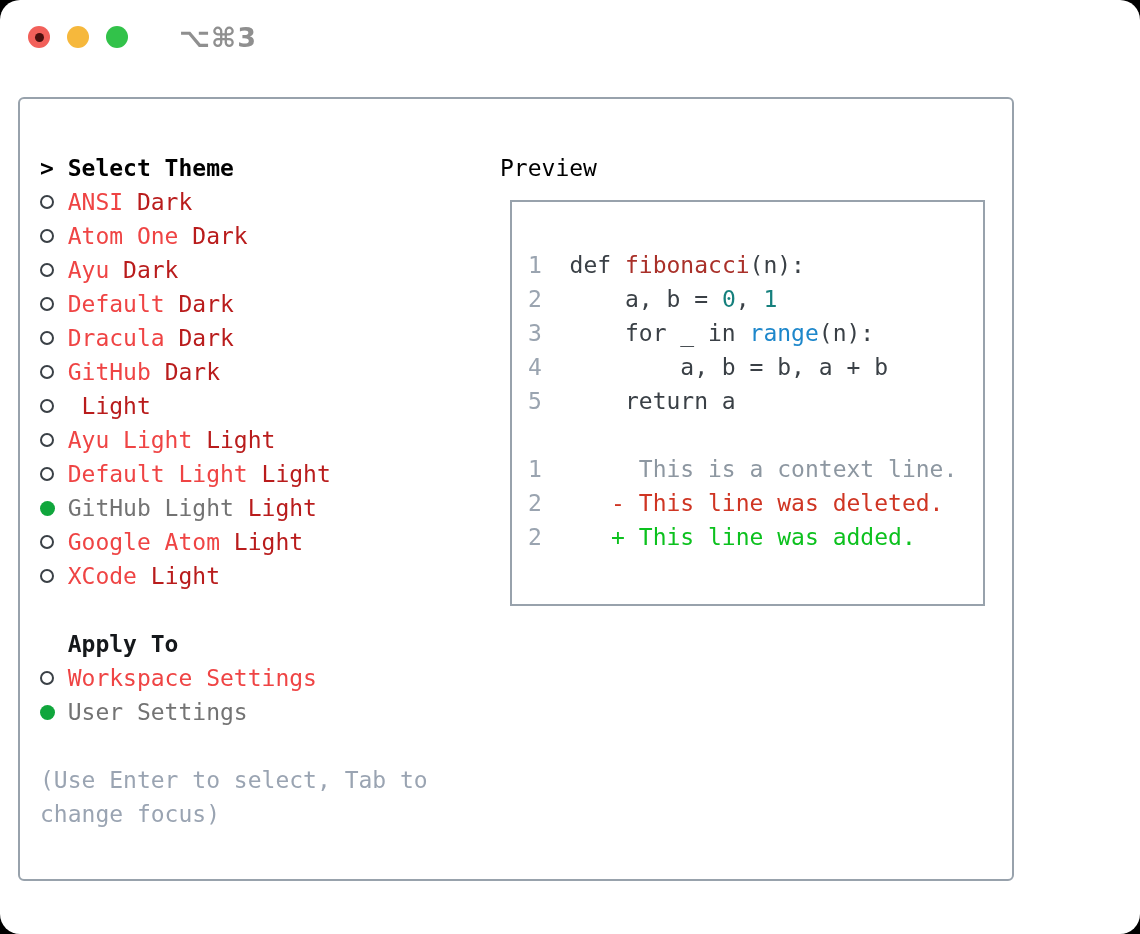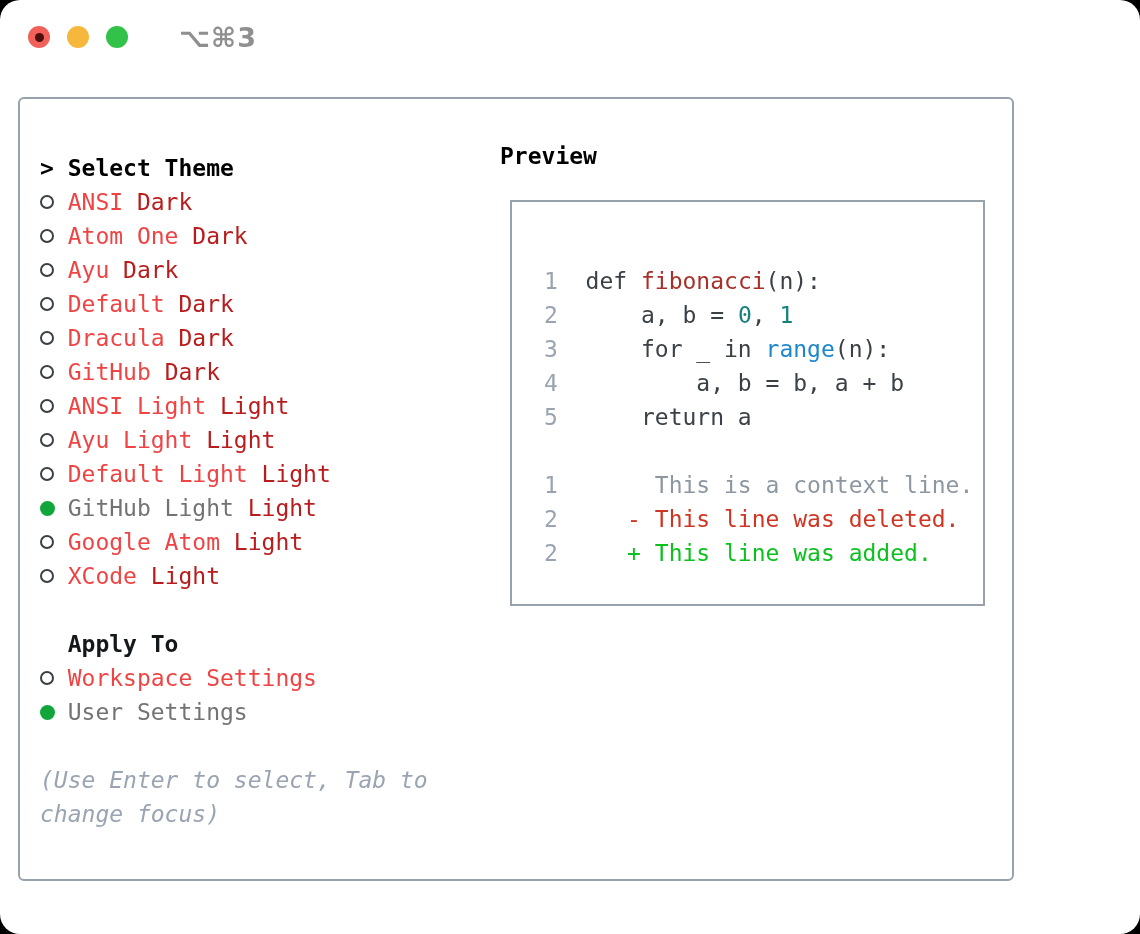--- a/index.html
+++ b/index.html
@@ -36,32 +36,32 @@
   .row.header{font-weight:bold;color:#000;}
   .prefix{display:inline-flex;align-items:center;width:2ch;flex:0 0 auto;}
   .bullet{width:14px;height:14px;border-radius:50%;
           border:2px solid #3a4046;box-sizing:border-box;}
   .bullet.filled{border:none;background:#10a63c;width:15px;height:15px;}
   .tname{color:#ef4444;}
   .item.selected .tname{color:#737373;}
   .tvariant{color:#b91c1c;margin-left:1ch;text-align:right;}
   .spacer{height:34px;}
   .apply-title{color:#15181b;font-weight:bold;}
-  .hint{color:#9aa4b2;width:29ch;line-height:34px;white-space:normal;font-style:italic;}
+  .hint{color:#9aa4b2;width:29ch;line-height:34px;white-space:normal;}
   
   .preview-title{
-    position:absolute;left:480px;top:40px;height:34px;display:flex;align-items:center;
-    font-size:23px;font-weight:bold;color:#000;
+    position:absolute;left:480px;top:52px;height:34px;display:flex;align-items:center;
+    font-size:23px;font-weight:normal;color:#000;
   }
   .preview-box{
     position:absolute;left:490px;top:101px;width:471px;height:402px;
     border:2px solid #98a2ac;background:#fff;box-sizing:content-box;overflow:hidden;
   }
   pre.code{
-    margin:16px;padding:46px 0 0 16px;font-family:"DejaVu Sans Mono","Liberation Mono",monospace;
+    margin:0;padding:46px 0 0 16px;font-family:"DejaVu Sans Mono","Liberation Mono",monospace;
     font-size:23px;line-height:34px;white-space:pre;
   }
   .ln{color:#9aa4b0;}
   .pl{color:#3a4046;}
   .fn{color:#a93029;}
   .nu{color:#16807d;}
   .kw{color:#1d87cb;}
   .ctx{color:#8d97a1;}
   .del{color:#cf3523;}
   .add{color:#0cc11e;}
@@ -86,21 +86,21 @@
         <span>Select Theme</span>
       </div>
 
       <div id="theme-list">
           <div class="row item"><span class="prefix"><span class="bullet"></span></span><span class="tname">ANSI</span><span class="tvariant">Dark</span></div>
           <div class="row item"><span class="prefix"><span class="bullet"></span></span><span class="tname">Atom One</span><span class="tvariant">Dark</span></div>
           <div class="row item"><span class="prefix"><span class="bullet"></span></span><span class="tname">Ayu</span><span class="tvariant">Dark</span></div>
           <div class="row item"><span class="prefix"><span class="bullet"></span></span><span class="tname">Default</span><span class="tvariant">Dark</span></div>
           <div class="row item"><span class="prefix"><span class="bullet"></span></span><span class="tname">Dracula</span><span class="tvariant">Dark</span></div>
           <div class="row item"><span class="prefix"><span class="bullet"></span></span><span class="tname">GitHub</span><span class="tvariant">Dark</span></div>
-          <div class="row item"><span class="prefix"><span class="bullet"></span></span><span class="tname">ANSI Light</span><span class="tvariant">Light</span></div>
+          <div class="row item"><span class="prefix"><span class="bullet"></span></span><span class="tvariant">Light</span></div>
           <div class="row item"><span class="prefix"><span class="bullet"></span></span><span class="tname">Ayu Light</span><span class="tvariant">Light</span></div>
           <div class="row item"><span class="prefix"><span class="bullet"></span></span><span class="tname">Default Light</span><span class="tvariant">Light</span></div>
           <div class="row item selected"><span class="prefix"><span class="bullet filled"></span></span><span class="tname">GitHub Light</span><span class="tvariant">Light</span></div>
           <div class="row item"><span class="prefix"><span class="bullet"></span></span><span class="tname">Google Atom</span><span class="tvariant">Light</span></div>
           <div class="row item"><span class="prefix"><span class="bullet"></span></span><span class="tname">XCode</span><span class="tvariant">Light</span></div>
         </div>
 
       <div class="spacer"></div>
 
       <div class="row">

